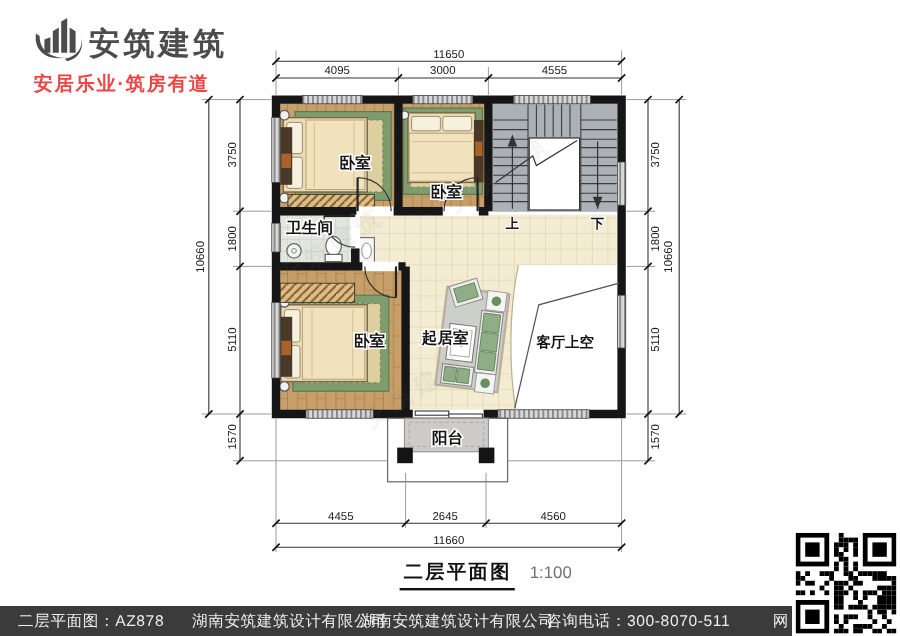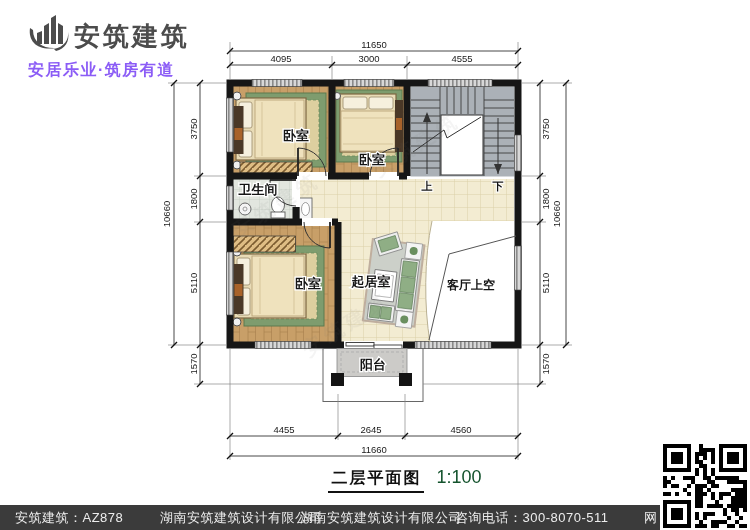--- a/index.html
+++ b/index.html
@@ -2,32 +2,32 @@
 <html><head>
 <meta charset="utf-8">
 <style>
   html,body{margin:0;padding:0;background:#e8e8e8;}
   .page{position:relative;width:750px;height:530px;background:#ffffff;overflow:hidden;
         font-family:Liberation Sans, sans-serif;}
   
   .logo-wrap{position:absolute;left:24px;top:8px;}
   .logo-row{display:flex;align-items:center;}
   .brand-name{font-size:26px;font-weight:bold;color:#4c4c4c;letter-spacing:3px;line-height:1;margin-left:2px;margin-top:10px;}
-  .brand-tagline{font-size:16px;font-weight:bold;color:#8b5cf6;letter-spacing:1.5px;margin-top:6px;margin-left:4px;}
+  .brand-tagline{font-size:16px;font-weight:bold;color:#ef4444;letter-spacing:1.5px;margin-top:6px;margin-left:4px;}
   
   .plan-svg{position:absolute;left:0;top:0;}
   .dim{font-size:9.5px;fill:#1a1a1a;}
   .rlabel{font-size:13px;font-weight:bold;fill:#141414;paint-order:stroke;stroke:#ffffff;stroke-width:2.6px;}
   .slabel{font-size:11px;font-weight:bold;fill:#141414;paint-order:stroke;stroke:#ffffff;stroke-width:2px;}
   .wm{font-size:20px;font-weight:bold;fill:#707070;opacity:0.07;letter-spacing:5px;}
   
   .title-row{position:absolute;left:0;top:467px;width:750px;display:flex;justify-content:center;
              align-items:baseline;gap:12px;transform:translateX(30px);}
   .drawing-title{font-size:16px;font-weight:bold;color:#111;border-bottom:2.5px solid #111;padding:0 3px 2px 3px;letter-spacing:2px;text-align:right;}
-  .drawing-scale{font-size:18px;color:#14532d;}
+  .drawing-scale{font-size:14px;color:#737373;}
   
   .footer{position:absolute;left:0;top:505px;width:750px;height:25px;background:#3b3b3b;color:#ededed;font-size:13px;}
   .footer span{position:absolute;top:4px;white-space:nowrap;letter-spacing:0.5px;}
   .f-no{left:15px}.f-co{left:160px}.f-sv{left:300px}.f-ph{left:455px}.f-web{left:644px}
   
   .qr-box{position:absolute;left:660px;top:441px;width:90px;height:89px;background:#ffffff;}
 </style>
 </head>
 <body>
 
@@ -270,21 +270,21 @@
       <text class="wm" x="350" y="330" transform="rotate(-33 350 330)">安筑建筑</text>
     </g>
   </svg>
 
   <div class="title-row">
     <span class="drawing-title">二层平面图</span>
     <span class="drawing-scale">1:100</span>
   </div>
 
   <div class="footer">
-    <span class="f-no">安筑建筑：AZ878</span>
+    <span class="f-no">二层平面图：AZ878</span>
     <span class="f-co">湖南安筑建筑设计有限公司</span>
     <span class="f-sv">湖南安筑建筑设计有限公司</span>
     <span class="f-ph">咨询电话：300-8070-511</span>
     <span class="f-web">网</span>
   </div>
 
   <div class="qr-box">
     <svg id="qr" width="84" height="84" viewBox="0 0 84 84" style="margin:3px 0 0 3px">
         <rect x="0" y="0" width="84" height="84" fill="#fff"></rect>
         <rect x="36" y="0" width="4" height="4" fill="#000"></rect>

